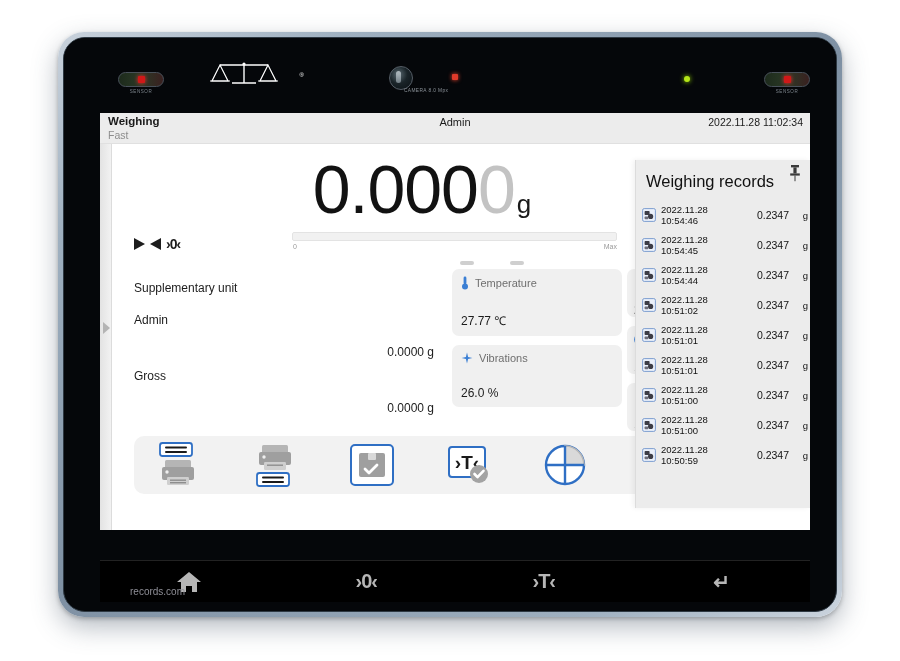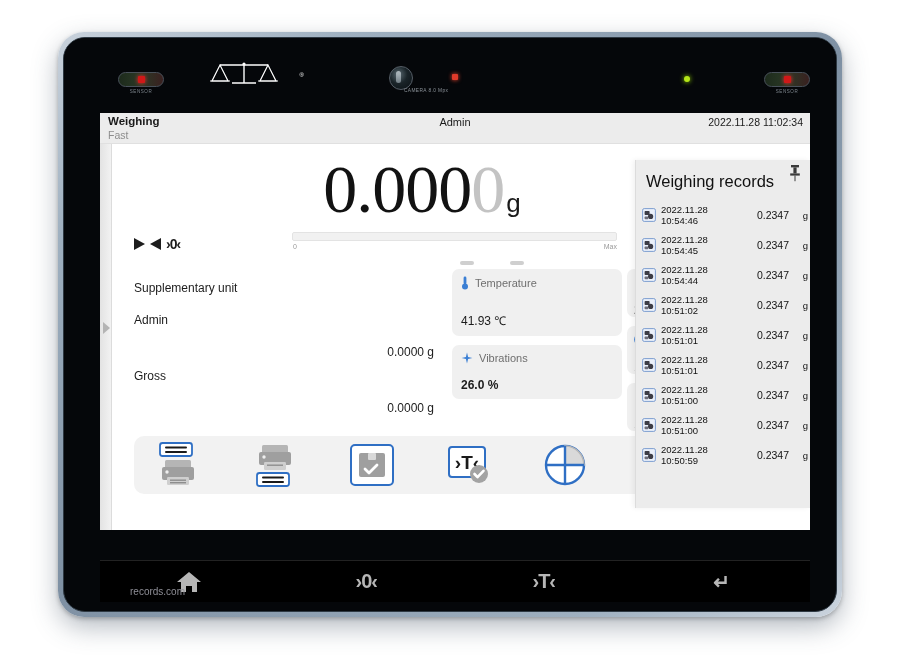--- a/index.html
+++ b/index.html
@@ -153,21 +153,21 @@
     background: #ffffff;
   }
 
   
   #weight-row {
     position: absolute; left: 0; top: 6px; width: 620px;
     text-align: center;
   }
   #weight-value {
     font-size: 68px; font-weight: 300; color: #121212;
-    font-family: Liberation Serif, serif;
+    font-family: Liberation Sans, sans-serif;
     letter-spacing: -1px; line-height: 78px;
     display: inline-block; vertical-align: baseline;
   }
   #weight-dim { color: #c3c3c3; }
   #weight-unit {
     font-size: 26px; color: #1a1a1a; margin-left: 2px;
     display: inline-block; vertical-align: baseline;
   }
 
   
@@ -200,21 +200,21 @@
   #widgets { position: absolute; left: 340px; top: 125px; width: 170px; }
   .widget-grip {
     position: absolute; width: 14px; height: 4px; border-radius: 2px; background: #cfcfcf;
   }
   .widget {
     background: #f0f0f0; border-radius: 7px; padding: 7px 9px; margin-bottom: 9px;
   }
   .widget-head { display: flex; align-items: center; gap: 6px; }
   .widget-title { font-size: 11px; color: #6f6f6f; }
   .widget-val { font-size: 12px; color: #1c1c1c; margin-top: 22px; }
-  .widget-val.tight { margin-top: 14px; font-weight: bold; }
+  .widget-val.tight { margin-top: 22px; }
 
   
   #widgets-hidden { position: absolute; left: 515px; top: 125px; width: 40px; }
   .widget-part {
     background: #f0f0f0; border-radius: 7px; padding: 7px 7px; margin-bottom: 9px;
     overflow: hidden; height: 48px;
   }
   .widget-part .pv { font-size: 12px; color: #1c1c1c; margin-top: 14px; }
 
   
@@ -337,21 +337,21 @@
           <div class="widget-grip" style="left:58px; top:-8px;"></div>
 
           <div class="widget">
             <div class="widget-head">
               <svg width="8" height="14" viewBox="0 0 8 14">
                 <rect x="2.6" y="0.5" width="2.8" height="8" rx="1.4" fill="#3b7fd4"></rect>
                 <circle cx="4" cy="10.4" r="3" fill="#3b7fd4"></circle>
               </svg>
               <span class="widget-title">Temperature</span>
             </div>
-            <div class="widget-val">41.93 ℃</div>
+            <div class="widget-val">27.77 ℃</div>
           </div>
 
           <div class="widget">
             <div class="widget-head">
               <svg width="12" height="12" viewBox="0 0 12 12">
                 <path d="M6 0.6 L7.1 4.9 L11.4 6 L7.1 7.1 L6 11.4 L4.9 7.1 L0.6 6 L4.9 4.9 Z" fill="#3b7fd4"></path>
               </svg>
               <span class="widget-title">Vibrations</span>
             </div>
             <div class="widget-val tight">26.0 %</div>

